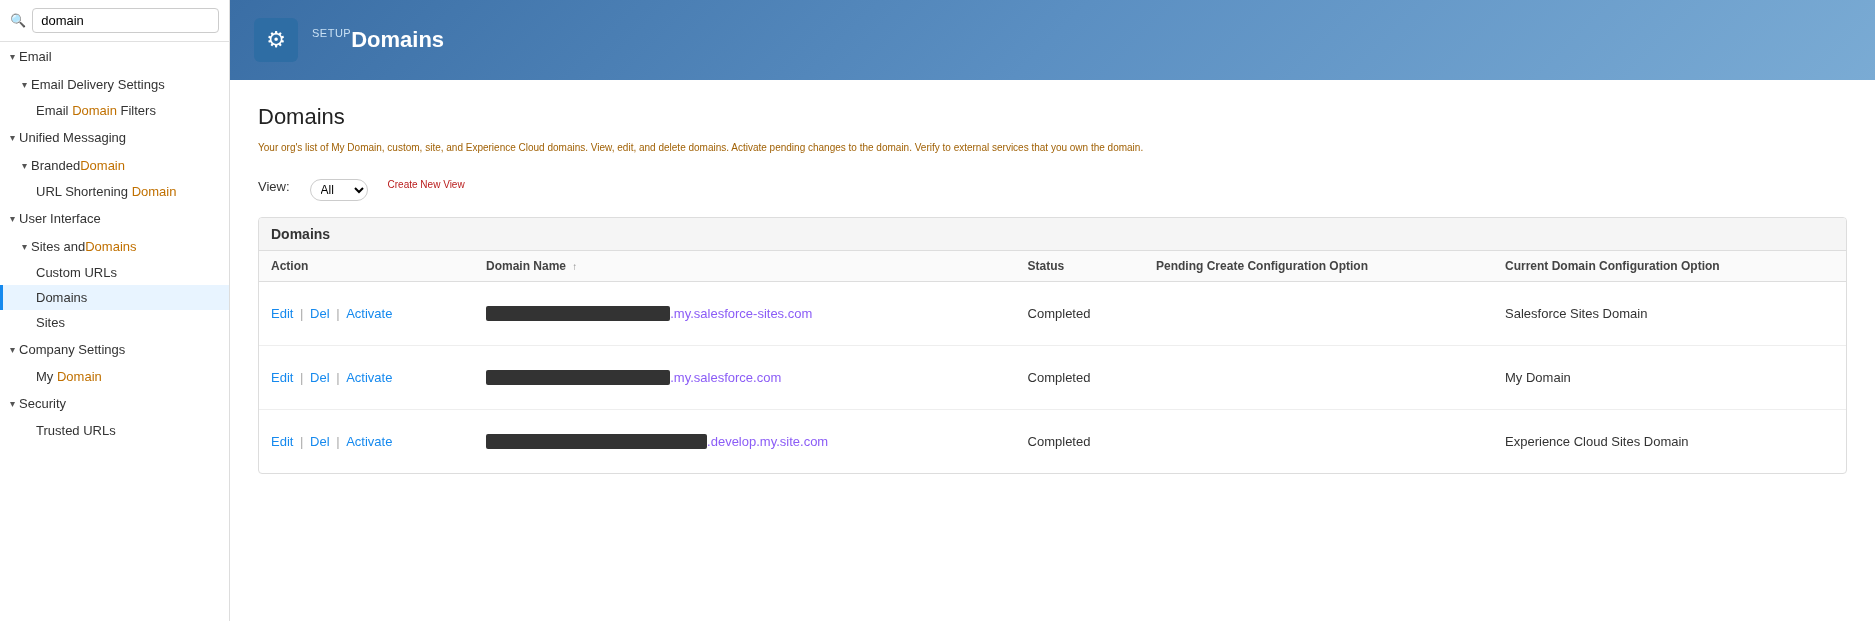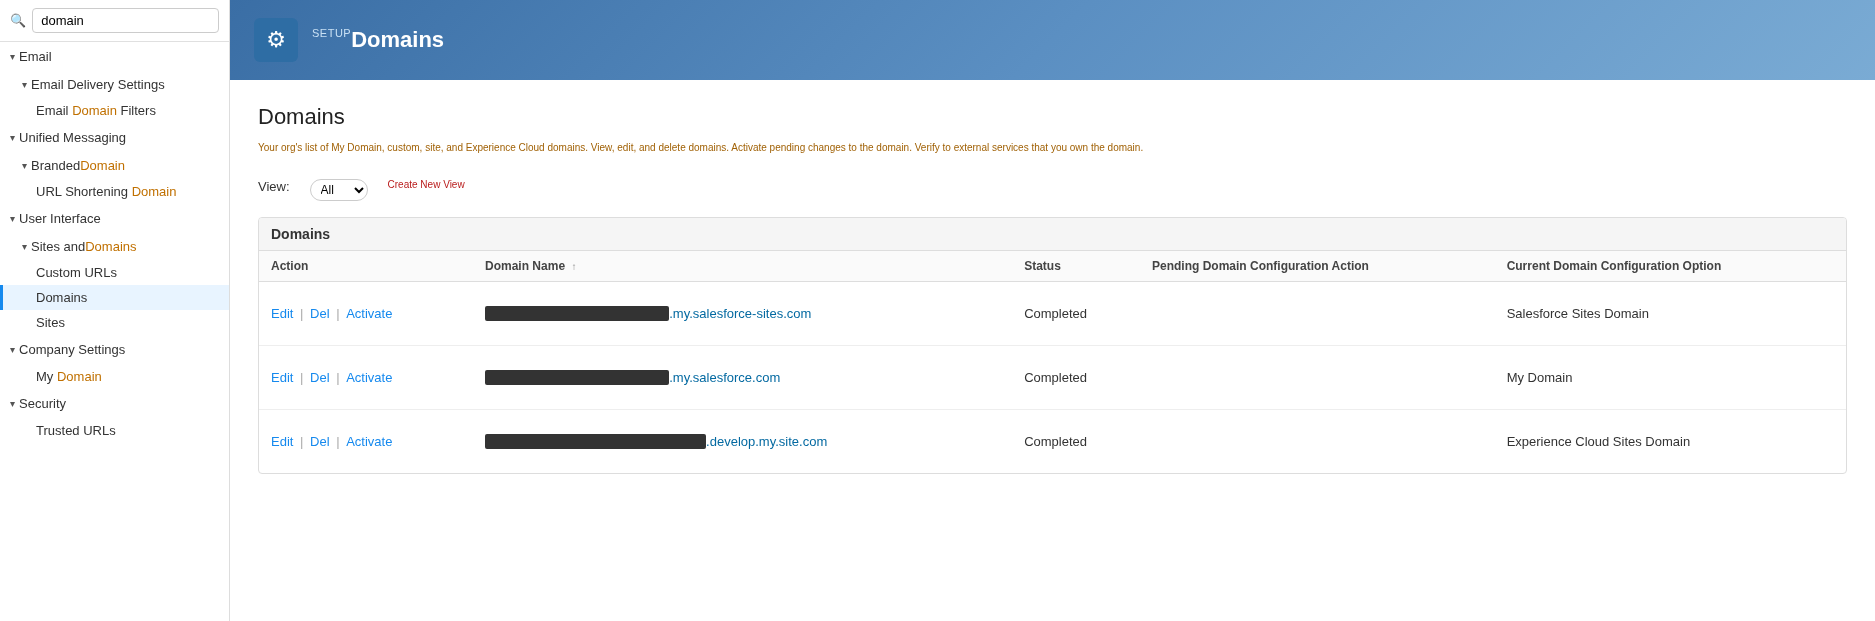--- a/index.html
+++ b/index.html
@@ -160,21 +160,21 @@
       padding: 24px 12px;
       color: #333;
       font-size: 13px;
     }
     .action-links a {
       color: #1589ee;
       text-decoration: none;
       font-size: 13px;
     }
     .action-sep { color: #aaa; margin: 0 3px; }
-    .domain-link { color: #0369a1; text-decoration: none; }
+    .domain-link { color: #8b5cf6; text-decoration: none; }
     .redacted {
       display: inline-block;
       background: #333;
       color: transparent;
       border-radius: 2px;
       user-select: none;
     }
   </style>
 </head>
 <body>
@@ -271,21 +271,21 @@
     </div>
 
     <div class="table-container">
       <div class="table-header-bar">Domains</div>
       <table>
         <thead>
           <tr>
             <th>Action</th>
             <th>Domain Name <span class="sort-icon">↑</span></th>
             <th>Status</th>
-            <th>Pending Domain Configuration Action</th>
+            <th>Pending Create Configuration Option</th>
             <th>Current Domain Configuration Option</th>
           </tr>
         </thead>
         <tbody>
           <tr>
             <td>
               <span class="action-links">
                 <a>Edit</a><span class="action-sep"> | </span><a>Del</a><span class="action-sep"> | </span><a>Activate</a>
               </span>
             </td>

